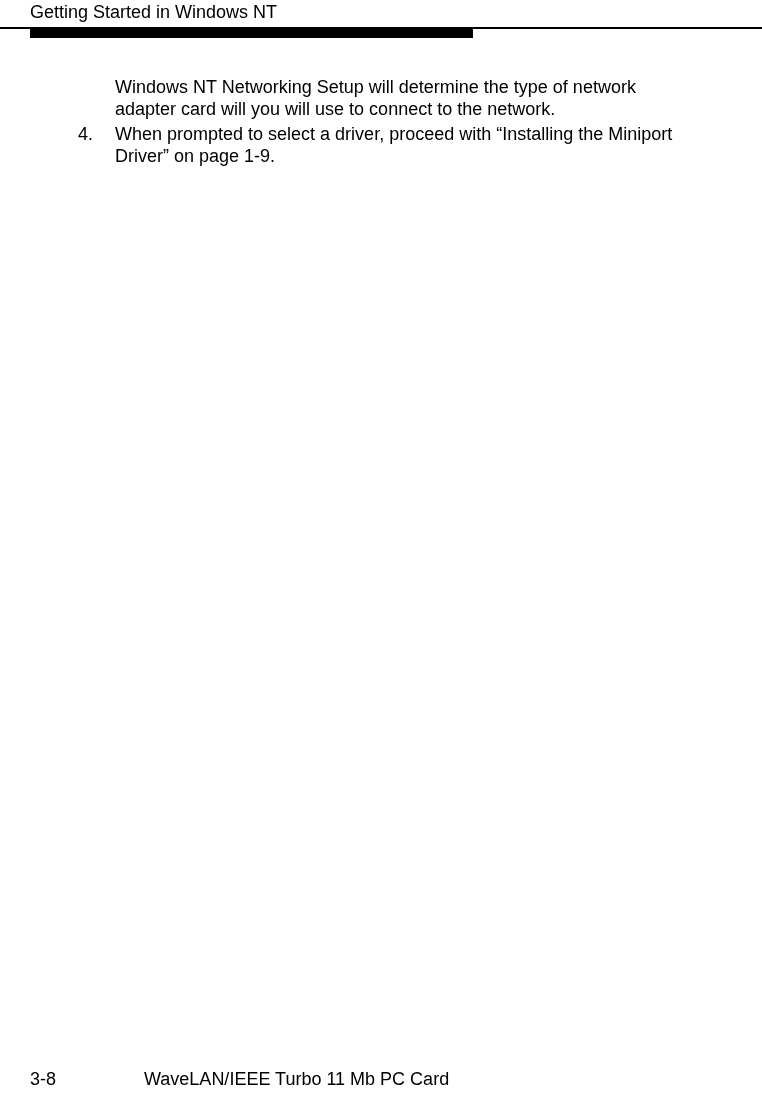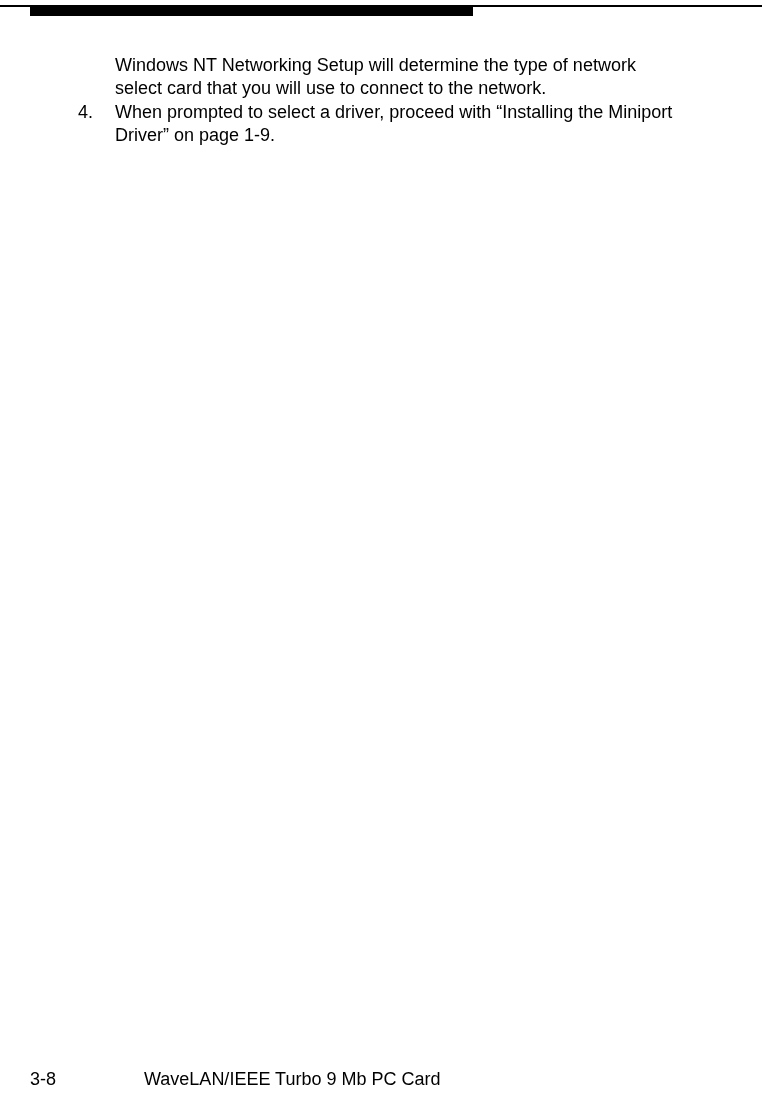--- a/index.html
+++ b/index.html
@@ -79,28 +79,29 @@
     .footer-title {
       font-size: 18px;
       color: #000;
       margin-left: 88px;
     }
   </style>
 </head>
 <body>
 
 <div class="header">
+  <div class="header-subtitle">Getting Started in Windows NT</div>
 </div>
 <div class="divider-line"></div>
 <div class="black-bar"></div>
 
 <div class="content">
-  <div class="para-1">Windows NT Networking Setup will determine the type of network select card that you will use to connect to the network.</div>
+  <div class="para-1">Windows NT Networking Setup will determine the type of network adapter card will you will use to connect to the network.</div>
   <div class="list-item">
     <div class="list-number">4.</div>
     <div class="list-text">When prompted to select a driver, proceed with “Installing the Miniport Driver” on page 1-9.</div>
   </div>
 </div>
 
 <div class="footer">
   <span class="page-num">3-8</span>
-  <span class="footer-title">WaveLAN/IEEE Turbo 9 Mb PC Card</span>
+  <span class="footer-title">WaveLAN/IEEE Turbo 11 Mb PC Card</span>
 </div>
 
 </body></html>

